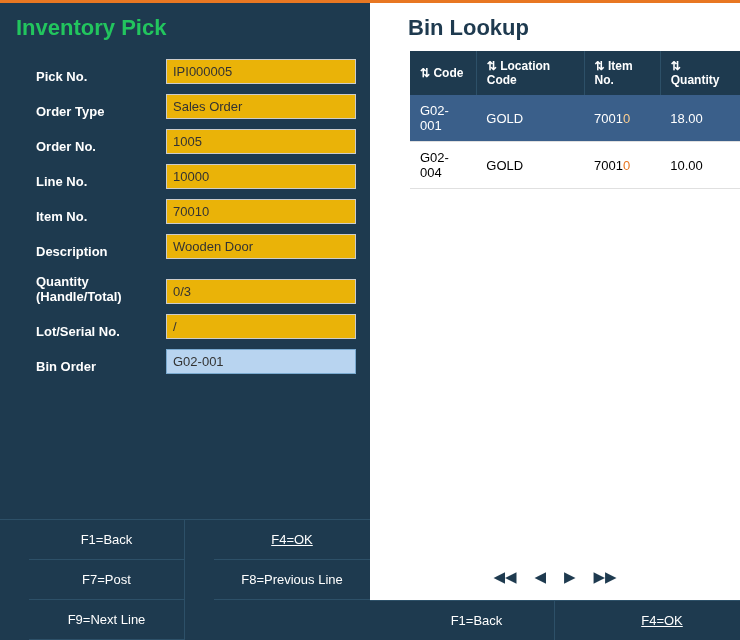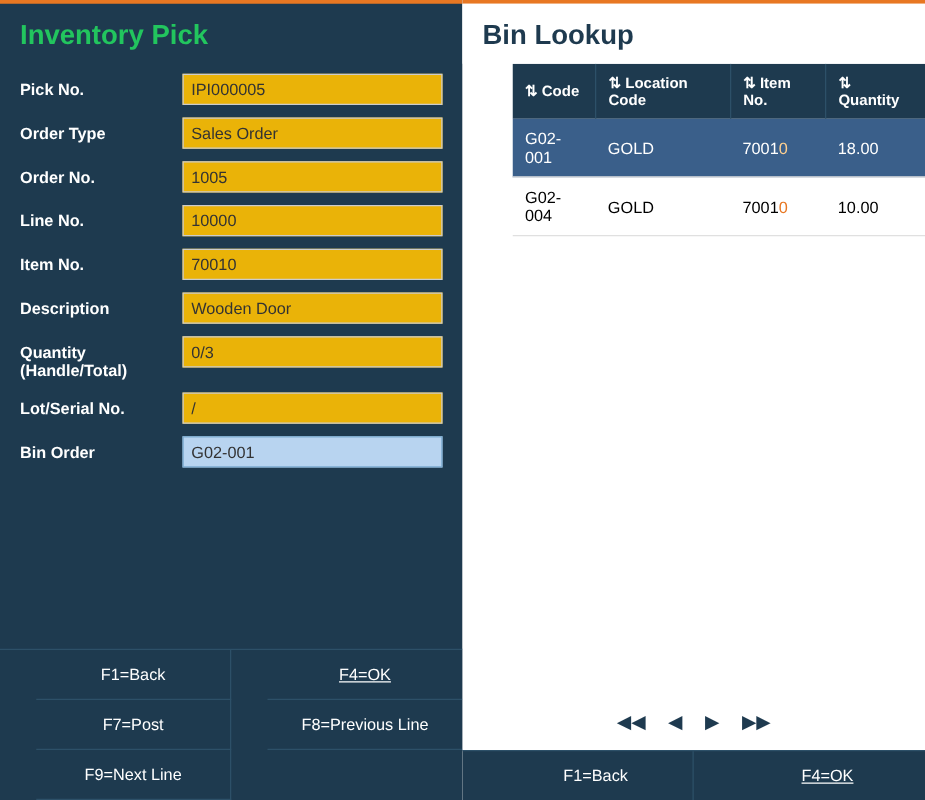--- a/index.html
+++ b/index.html
@@ -30,22 +30,23 @@
       padding: 12px 16px 10px;
     }
 
     .form-area {
       flex: 1;
       padding: 8px 16px;
     }
 
     .form-row {
       display: flex;
-      align-items: flex-start;
+      align-items: flex-end;
       margin-bottom: 10px;
+      margin-left: 20px;
     }
 
     .form-label {
       color: white;
       width: 130px;
       min-width: 130px;
       padding-top: 5px;
       font-size: 13px;
       font-weight: 600;
     }
@@ -102,20 +103,21 @@
       height: 640px;
       border-top: 3px solid #e87722;
     }
 
     .right-panel-title {
       color: #1e3a4f;
       font-size: 22px;
       font-weight: bold;
       padding: 12px 16px 10px;
       background: white;
+      margin-left: 22px;
     }
 
     .table-container {
       flex: 1;
       overflow: hidden;
       margin-left: 40px;
     }
 
     .bin-table {
       width: 100%;

